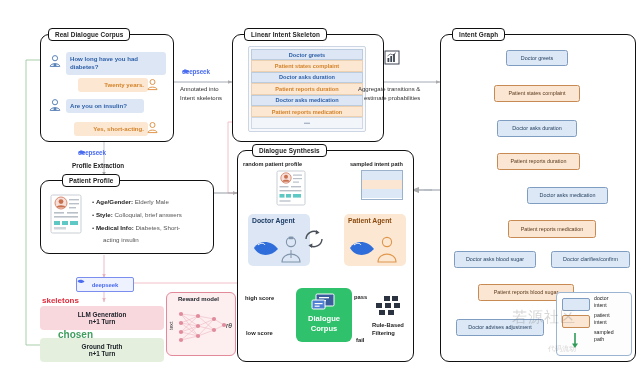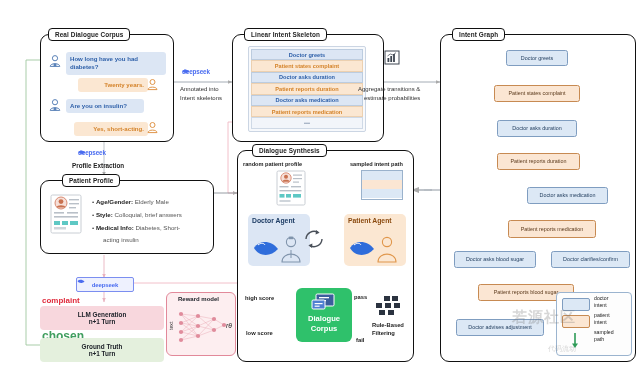--- a/index.html
+++ b/index.html
@@ -22,21 +22,21 @@
   .gp{background:#fbe6d3;border:.8px solid #c78a52;color:#5c3a1c;}
   .lbl{position:absolute;font-size:6.2px;font-weight:bold;white-space:nowrap;}
   .lbl-n{position:absolute;font-size:6px;white-space:nowrap;color:#333;}
   .ds-logo{position:absolute;display:flex;align-items:center;gap:1.5px;}
   .ds-txt{font-size:6.3px;font-weight:bold;color:#4a6cf0;letter-spacing:-.1px;}
   .agentbox{position:absolute;border-radius:5px;box-sizing:border-box;}
   .agent-t{position:absolute;font-size:7px;font-weight:bold;}
   .arrow-lbl{position:absolute;font-size:6.1px;font-weight:bold;white-space:nowrap;}
   .gl-box{position:absolute;border:.8px solid #9bb4cf;border-radius:4px;background:#fdfdfd;}
   .gl-t{position:absolute;font-size:5.2px;line-height:1.12;color:#222;}
-  .wm{position:absolute;font-size:15px;color:rgba(120,120,120,.30);font-weight:bold;letter-spacing:1px;text-align:right;}
+  .wm{position:absolute;font-size:15px;color:rgba(120,120,120,.30);font-weight:normal;letter-spacing:1px;text-align:right;}
   .wm2{position:absolute;font-size:7px;color:rgba(120,120,120,.30);}
   svg{position:absolute;left:0;top:0;overflow:visible;pointer-events:none;}
 </style>
 </head>
 <body>
 
 <svg width="640" height="370">
   <defs>
     <marker id="ah" markerWidth="6" markerHeight="6" refX="4.6" refY="2" orient="auto">
       <path d="M0,0 L5,2 L0,4 z" fill="#111"></path>
@@ -263,28 +263,28 @@
 <div style="position:absolute;left:103px;top:236px;font-size:6.2px;color:#555;">acting insulin</div>
 
 <div style="position:absolute;left:76px;top:277px;width:56px;height:13px;border:.9px solid #7b8ef0;
             border-radius:2px;background:#eef1fe;display:flex;align-items:center;justify-content:center;gap:2px;">
   <svg width="8" height="8">
     <path d="M.5,3 C2.5,1 5.5,1.5 7.5,3.5 C5.5,5.5 2,5.6 .5,3 z" fill="#4a6cf0"></path>
   </svg>
   <span class="ds-txt" style="font-size:6px;">deepseek</span>
 </div>
 
-<div class="lbl" style="left:42px;top:296px;color:#e02b3c;font-size:8px;">complaint</div>
+<div class="lbl" style="left:42px;top:296px;color:#e02b3c;font-size:8px;">skeletons</div>
 <div style="position:absolute;left:40px;top:306px;width:124px;height:24px;background:#f8d7dd;border-radius:4px;
             display:flex;flex-direction:column;align-items:center;justify-content:center;">
   <span style="font-size:6.4px;font-weight:bold;color:#20242b;">LLM Generation</span>
   <span style="font-size:6.4px;font-weight:bold;color:#20242b;">n+1 Turn</span>
 </div>
 
-<div class="lbl" style="left:42px;top:329px;color:#3f9e5e;font-size:12px;">chosen</div>
+<div class="lbl" style="left:58px;top:329px;color:#3f9e5e;font-size:10px;">chosen</div>
 <div style="position:absolute;left:40px;top:338px;width:124px;height:24px;background:#e4f0dd;border-radius:4px;
             display:flex;flex-direction:column;align-items:center;justify-content:center;">
   <span style="font-size:6.4px;font-weight:bold;color:#20242b;">Ground Truth</span>
   <span style="font-size:6.4px;font-weight:bold;color:#20242b;">n+1 Turn</span>
 </div>
 
 <div style="position:absolute;left:166px;top:292px;width:68px;height:62px;background:#fdeef0;
             border:1px solid #e2899a;border-radius:6px;"></div>
 <div style="position:absolute;left:178px;top:296px;font-size:6px;font-weight:bold;color:#20242b;">Reward model</div>
 <div style="position:absolute;left:168px;top:330px;font-size:5.2px;color:#333;transform:rotate(-90deg);transform-origin:left top;">text</div>

